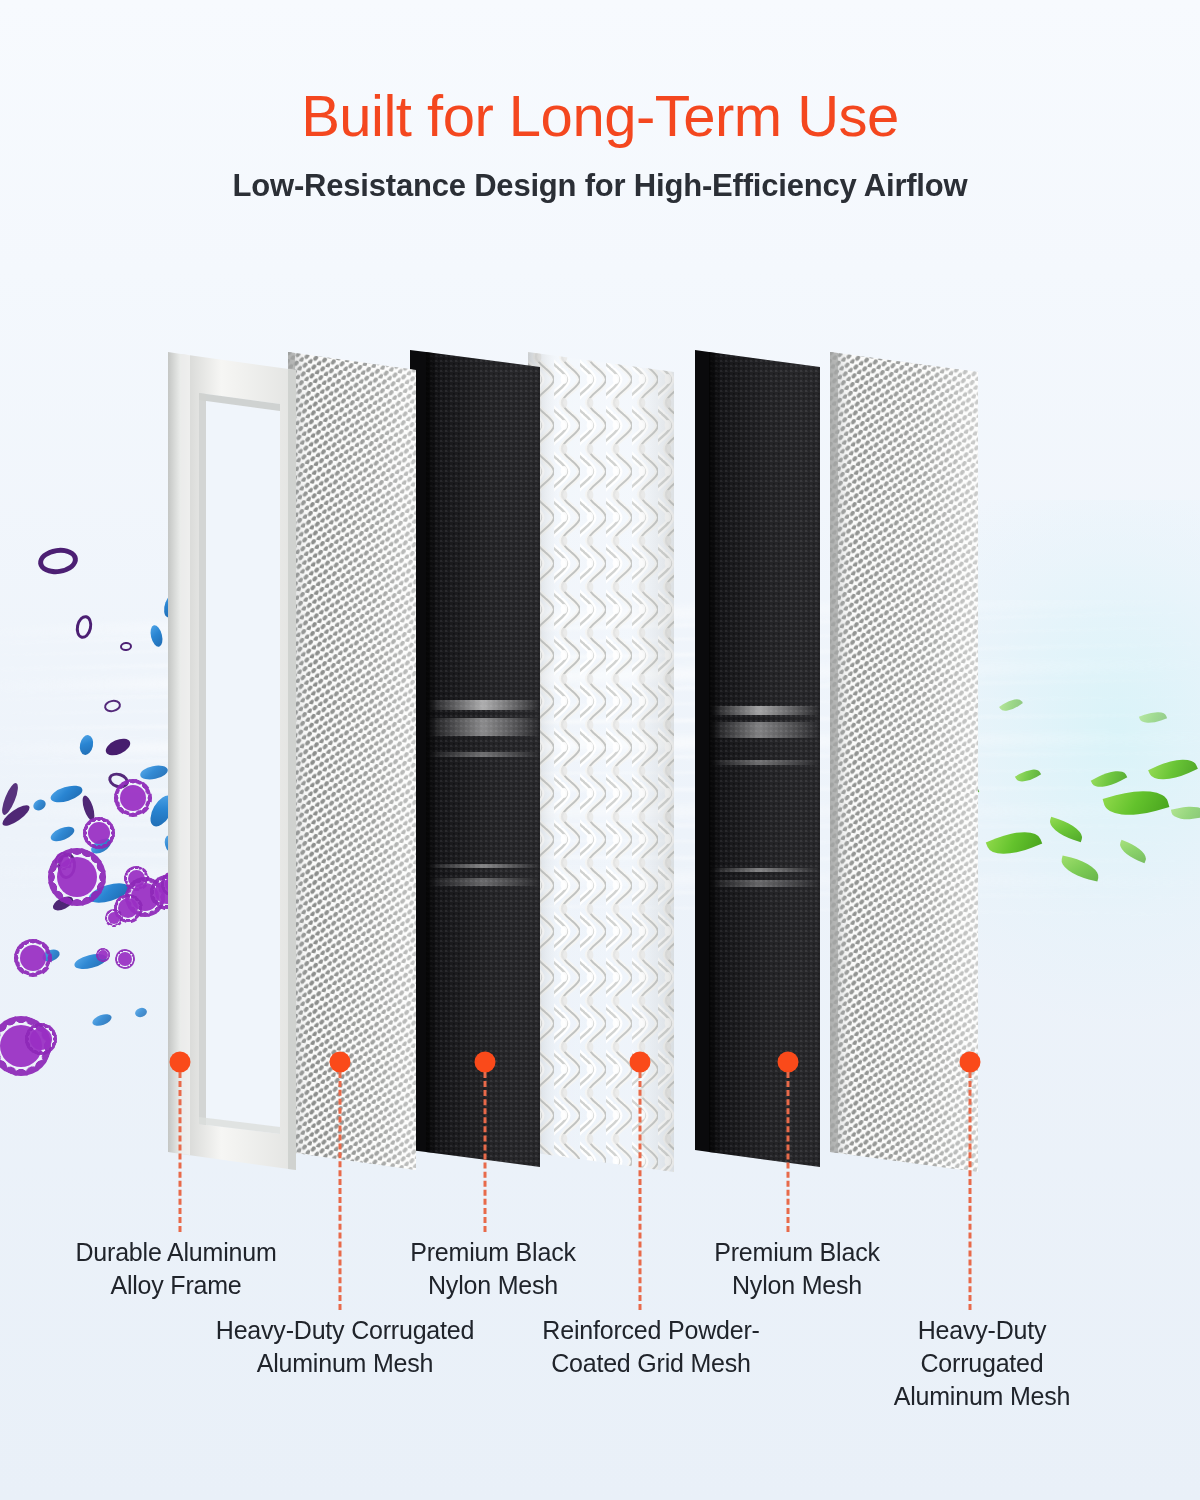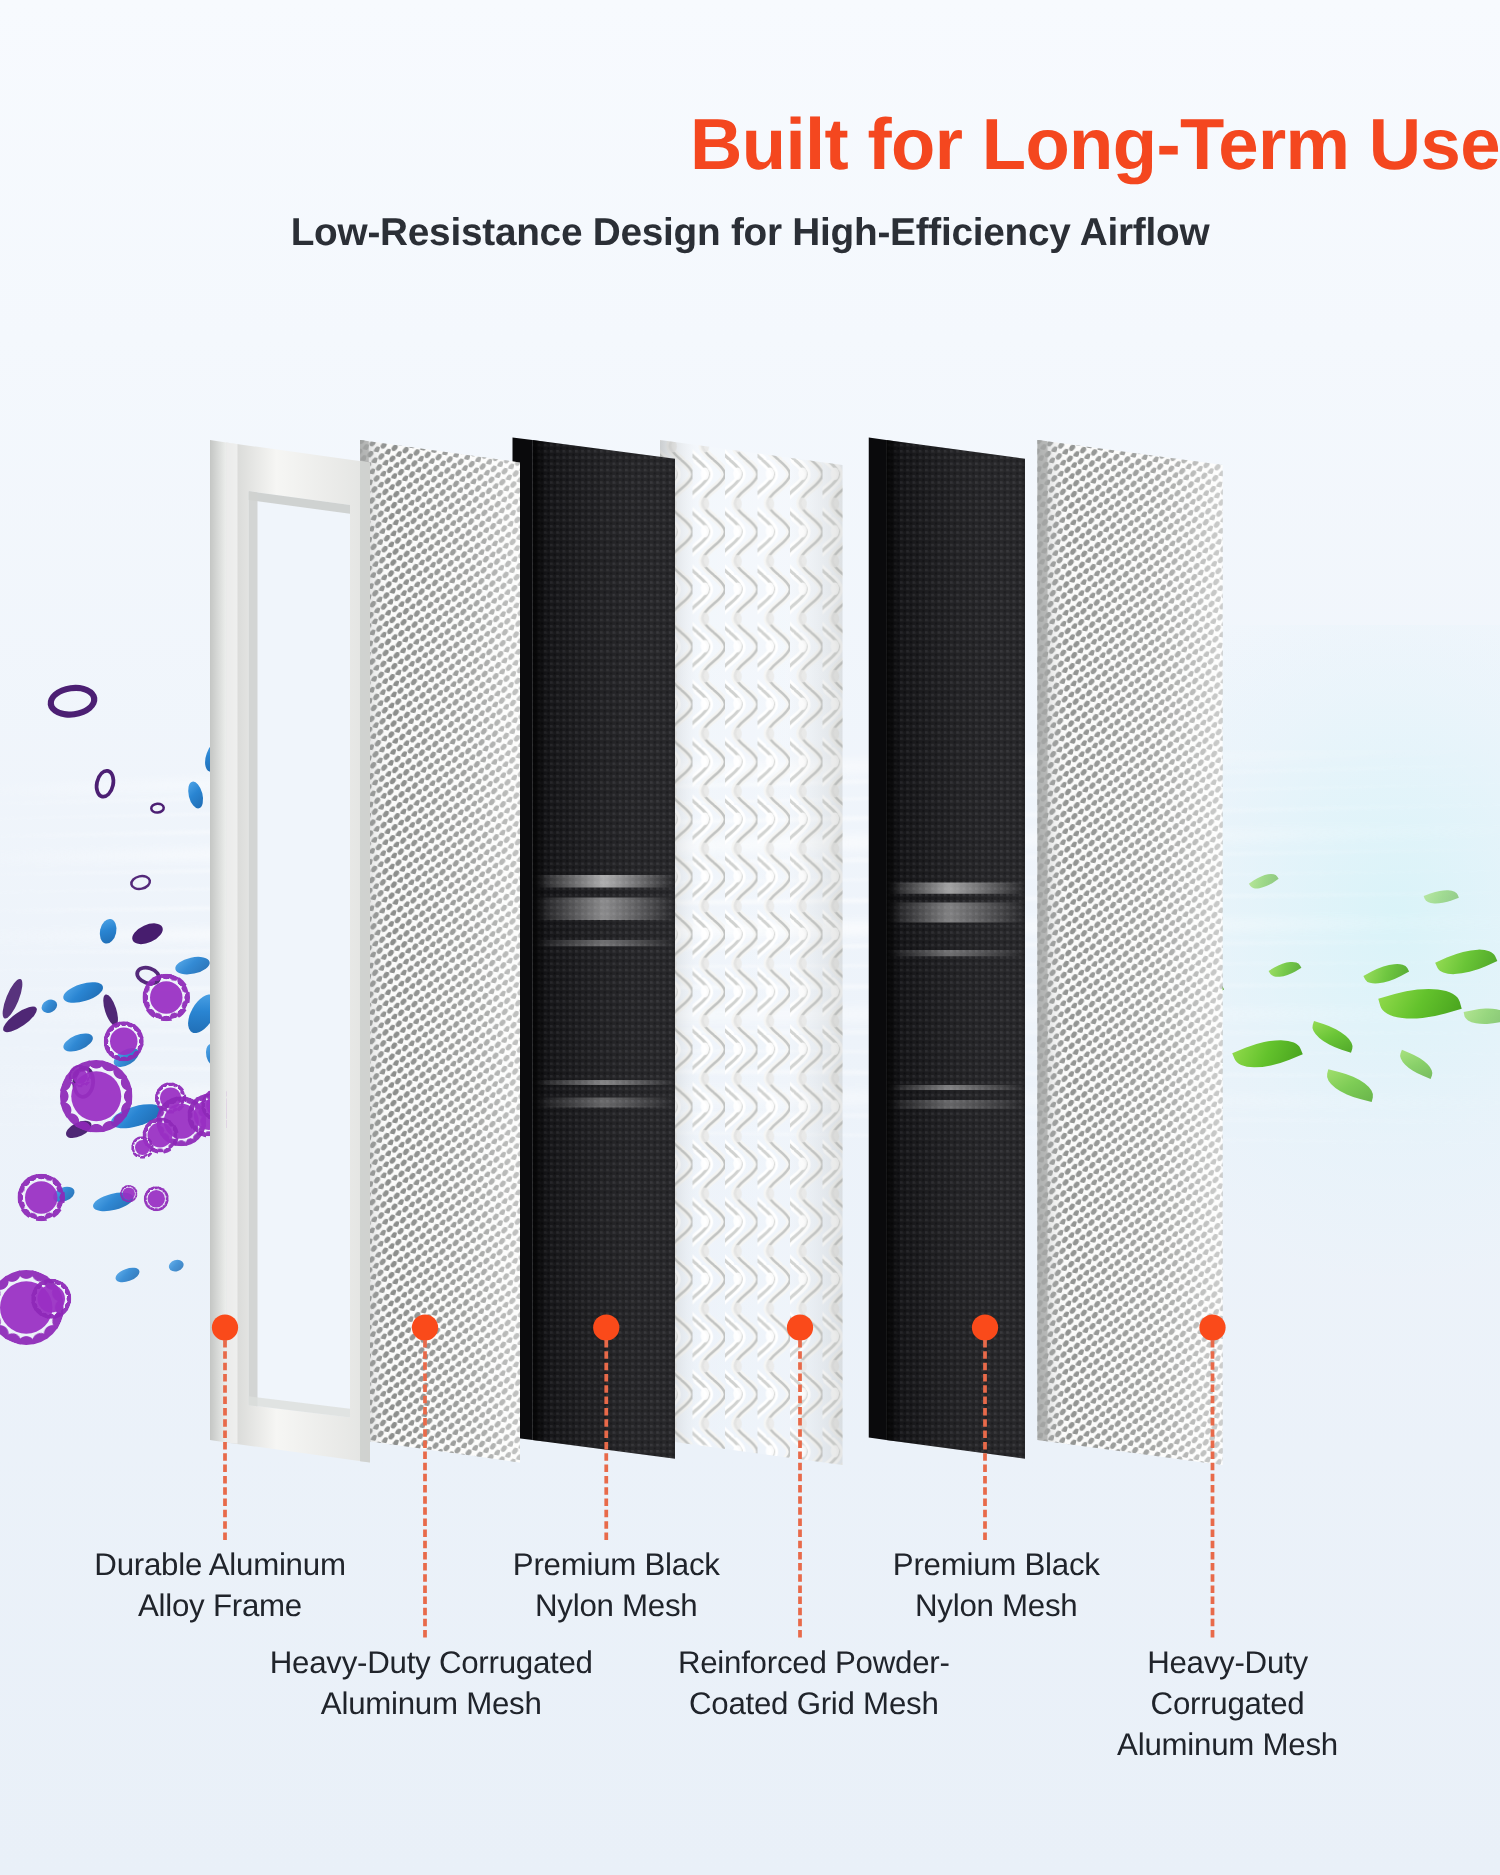--- a/index.html
+++ b/index.html
@@ -9,26 +9,25 @@
     background: linear-gradient(180deg, #f7fafe 0%, #f4f8fd 18%, #edf3fa 55%, #e9f0f8 100%);
     position: relative;
     overflow: hidden;
   }
 
   
   .header { position: absolute; top: 0; left: 0; width: 1200px; text-align: center; }
   .title {
     margin-top: 86px;
     font-size: 58px;
-    font-weight: bold;
+    font-weight: normal;
     color: #f4471f;
     letter-spacing: -0.5px;
     line-height: 1.05;
     white-space: nowrap;
-    text-align: right;
   }
   .subtitle {
     margin-top: 21px;
     font-size: 31px;
     font-weight: 700;
     color: #2b2f36;
     letter-spacing: -0.2px;
     white-space: nowrap;
   }
 

